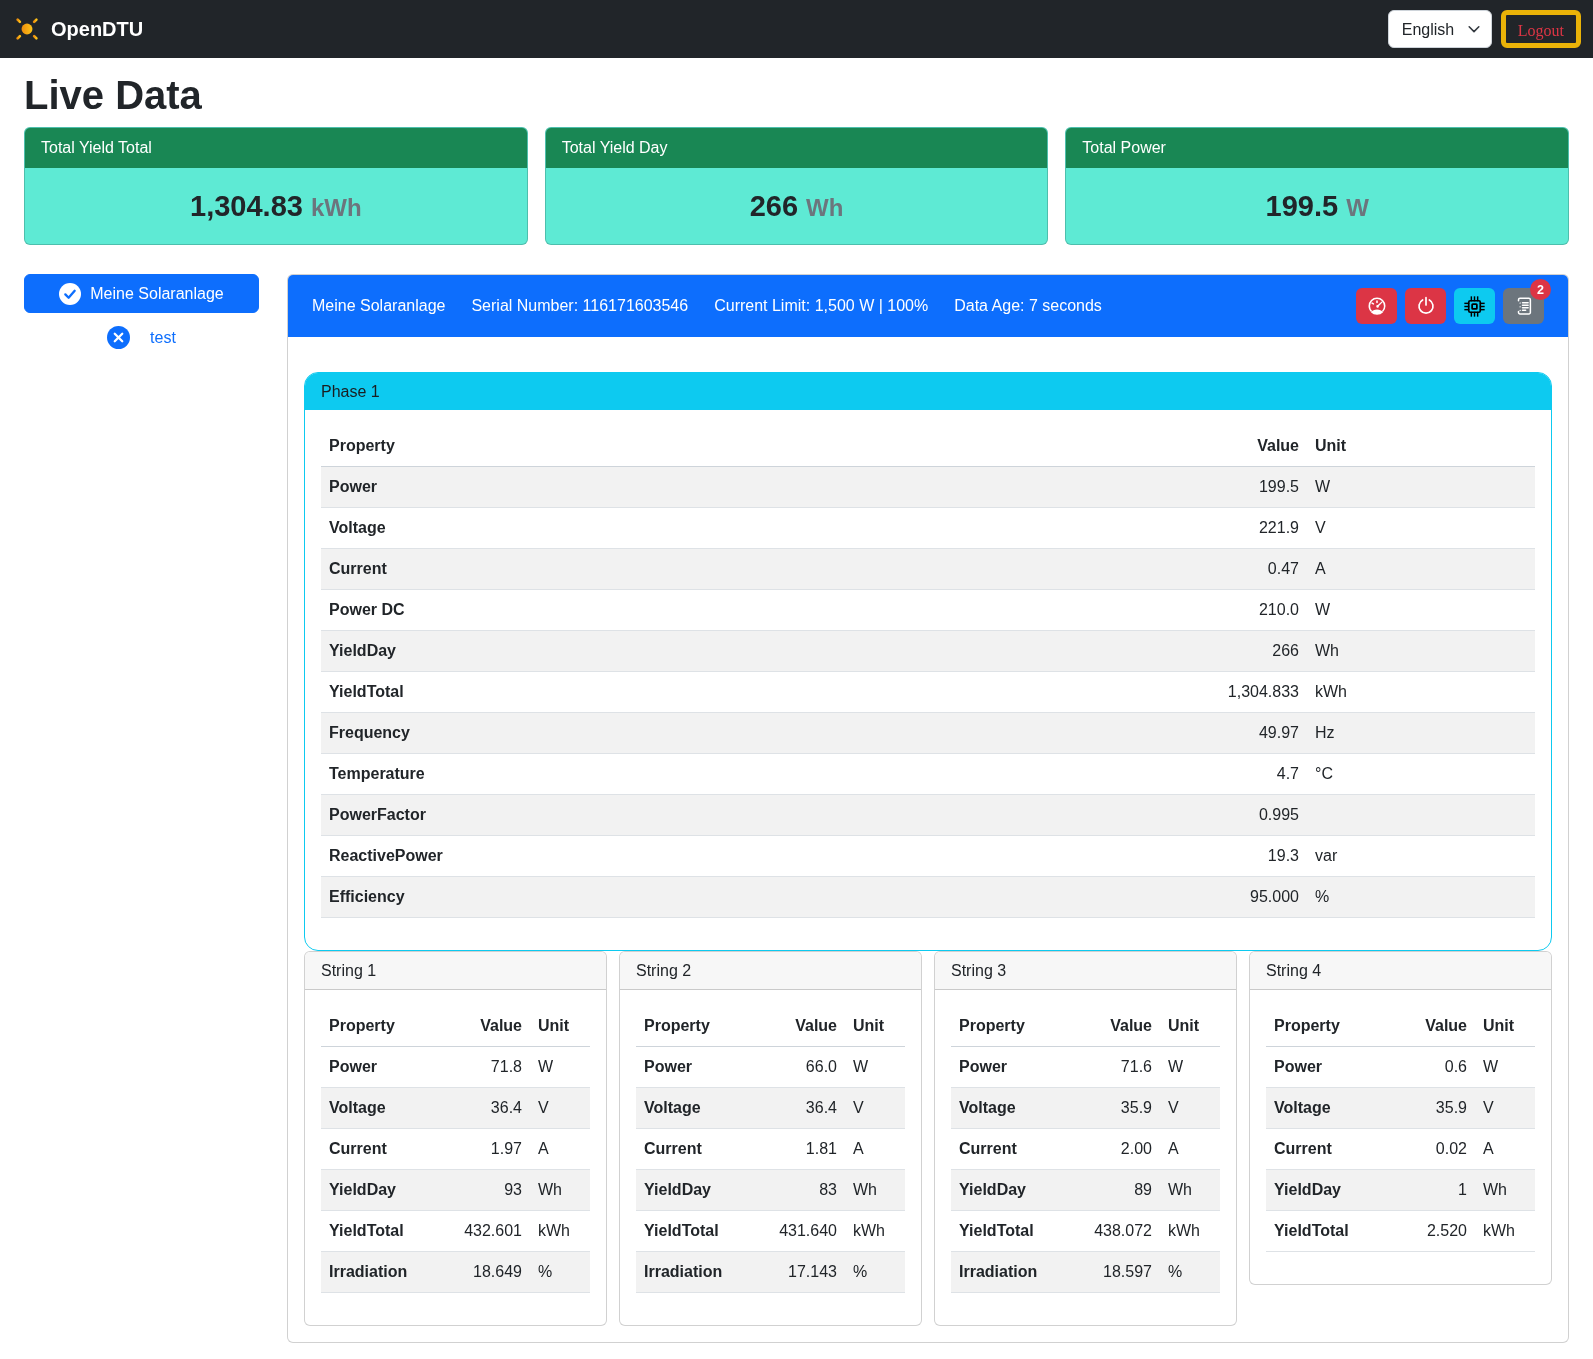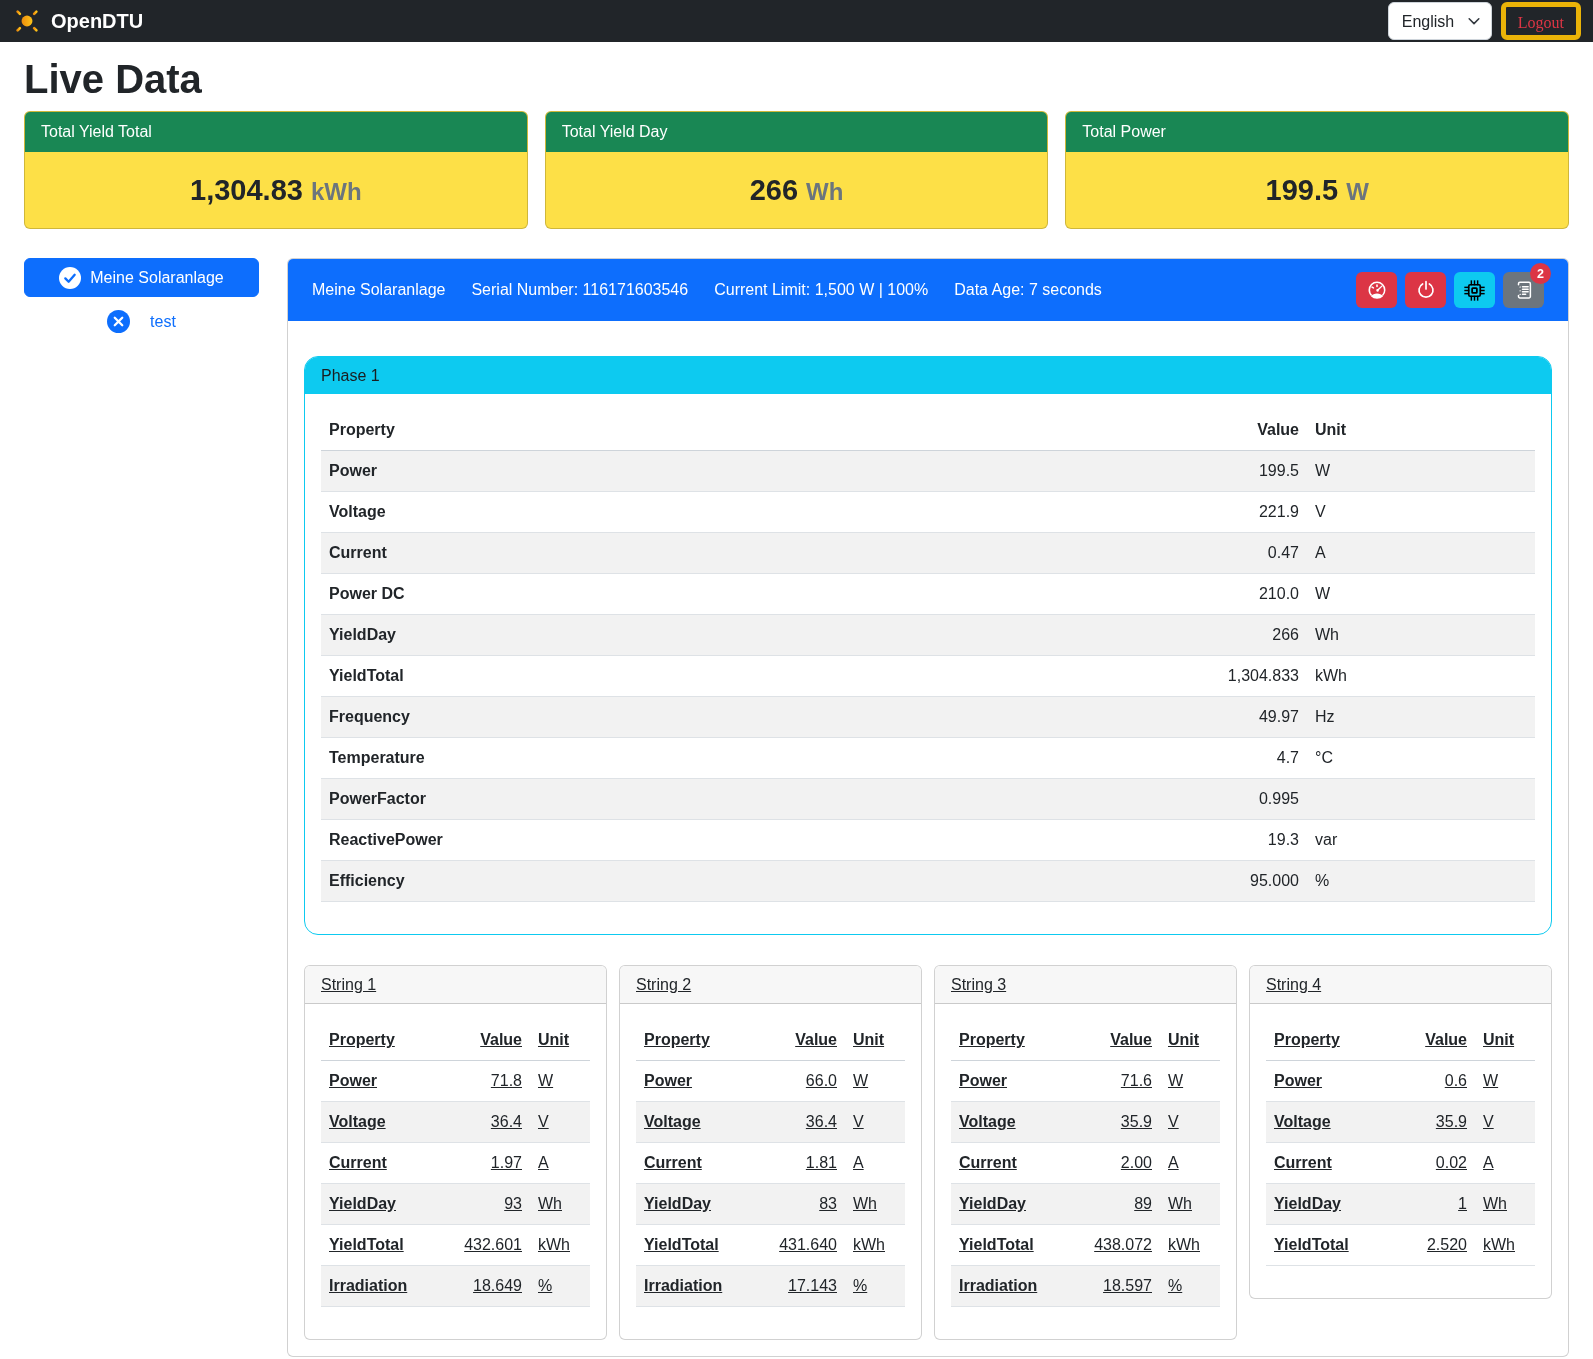--- a/index.html
+++ b/index.html
@@ -6,21 +6,21 @@
   html, body { margin: 0; padding: 0; background: #fff; }
   body {
     font-family: "Liberation Sans", sans-serif;
     font-size: 16px;
     color: #212529;
     width: 1593px;
   }
 
   
   .navbar {
-    height: 42px;
+    height: 58px;
     background: #212529;
     display: flex;
     align-items: center;
     padding: 5px 12px;
   }
   .brand {
     display: flex;
     align-items: center;
     gap: 9px;
     color: #fff;
@@ -91,21 +91,21 @@
     color: #212529;
   }
 
   
   .summary-row { display: flex; gap: 17px; }
   .sum-card {
     flex: 1;
     border: 1px solid rgba(0,0,0,.18);
     border-radius: 6px;
     overflow: hidden;
-    background: #fde047;
+    background: #5eead4;
   }
   .sum-card-header {
     background: #198754;
     color: #fff;
     padding: 8px 16px;
     font-size: 16px;
     line-height: 24px;
   }
   .sum-card-body {
     padding: 16px;
@@ -243,21 +243,21 @@
   
   .phase-card table tbody tr:nth-child(odd) { background: #f2f2f2; }
   .phase-card table col.c-value { width: 150px; }
   .phase-card table col.c-unit { width: 228px; }
   
   .string-card table tbody tr:nth-child(even) { background: #f2f2f2; }
   .string-card table col.c-value { width: 88px; }
   .string-card table col.c-unit { width: 60px; }
 
   
-  .strings-row { display: flex; gap: 12px; margin-top: 30px; align-items: flex-start; text-decoration: underline; }
+  .strings-row { display: flex; gap: 12px; margin-top: 0; align-items: flex-start; }
   .string-card {
     flex: 1;
     border: 1px solid rgba(0,0,0,.18);
     border-radius: 6px;
     background: #fff;
     overflow: hidden;
   }
   .string-card-header {
     background: #f7f7f7;
     border-bottom: 1px solid rgba(0,0,0,.18);

